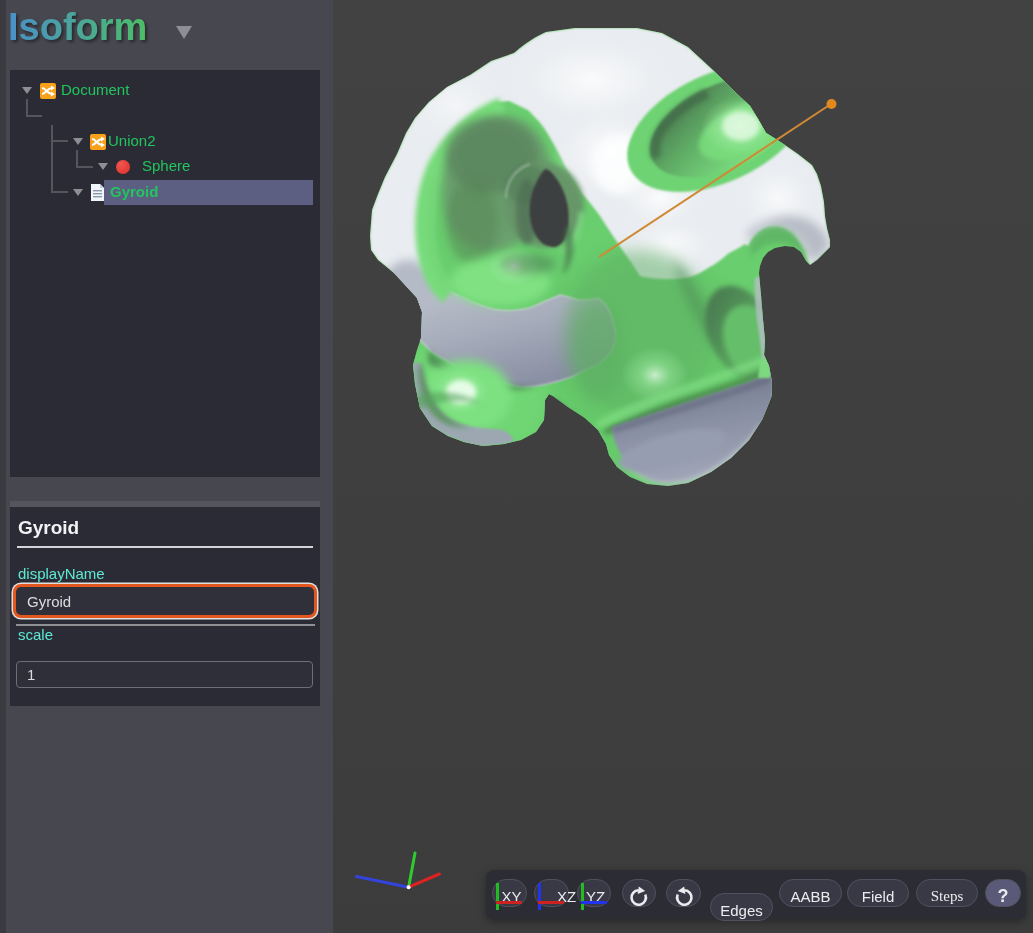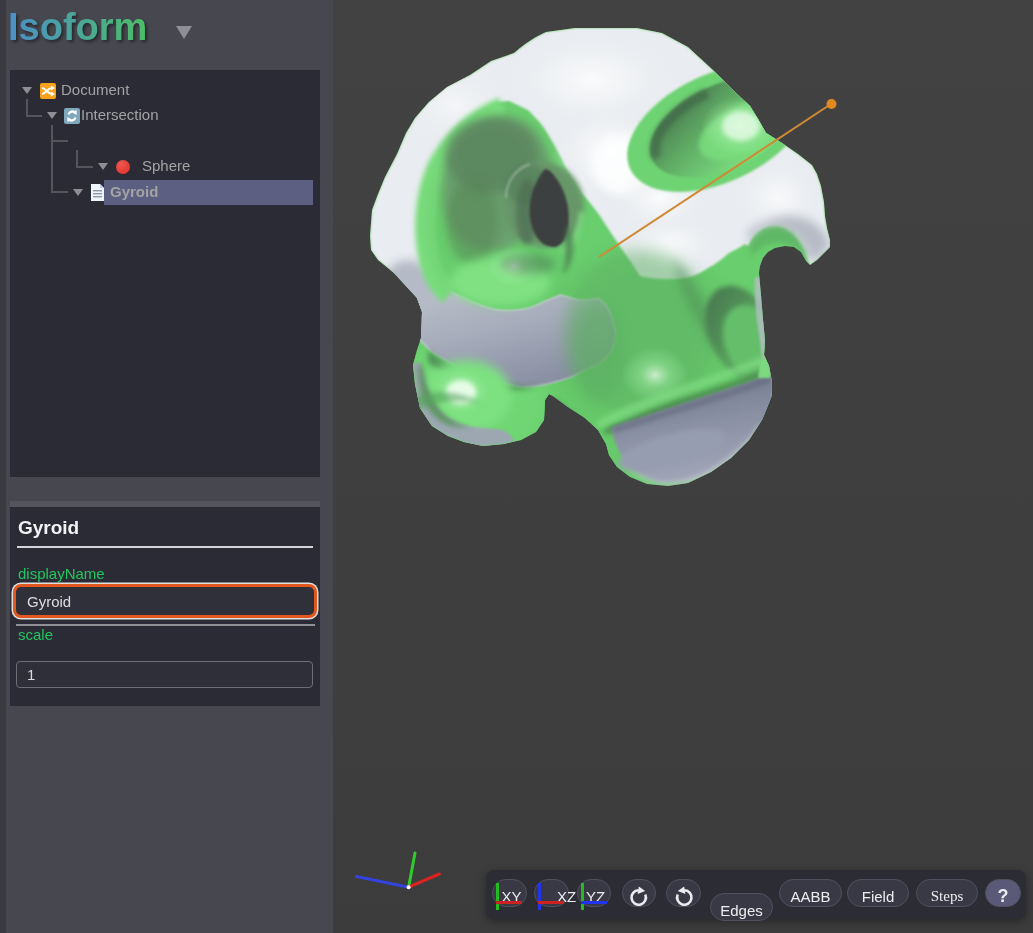--- a/index.html
+++ b/index.html
@@ -9,33 +9,33 @@
   #vpsvg { position:absolute; left:0; top:0; }
 
   
   #sidebar { position:absolute; left:0; top:0; width:333px; height:933px; background:#47474f; }
   #leftstrip { position:absolute; left:0; top:0; width:6px; height:933px; background:#3a3a40; }
   #logo { position:absolute; left:6px; top:0px; }
   #logotri { position:absolute; left:176px; top:26px; width:0; height:0;
     border-left:8px solid transparent; border-right:8px solid transparent; border-top:13px solid #8e8e96; }
 
   #treepanel { position:absolute; left:10px; top:70px; width:310px; height:407px; background:#2b2b36; }
-  .trow { position:absolute; height:26px; color:#a3a3a3; font-size:15px; }
+  .trow { position:absolute; height:26px; color:#22c55e; font-size:15px; }
   .tlabel { position:absolute; top:3px; white-space:nowrap; }
   .tri { position:absolute; width:0; height:0; border-left:5px solid transparent;
     border-right:5px solid transparent; border-top:7px solid #8e8e95; top:9px; }
   .cline { position:absolute; background:#55555e; }
   .hilite { position:absolute; background:#5c5e82; }
 
   
   #propstrip { position:absolute; left:10px; top:501px; width:310px; height:6px; background:#55555d; }
   #proppanel { position:absolute; left:10px; top:507px; width:310px; height:199px; background:#2b2b36; }
   #proptitle { position:absolute; left:18px; top:517px; font-size:19px; font-weight:bold; color:#f2f2f4; }
   #titleline { position:absolute; left:17px; top:546px; width:296px; height:2px; background:#d4d4da; }
-  .plabel { position:absolute; left:18px; font-size:15px; color:#22c55e; }
+  .plabel { position:absolute; left:18px; font-size:15px; color:#5eead4; }
   #input1 { position:absolute; left:13px; top:584px; width:304px; height:34px;
     background:#30303b; border:3px solid #e2571e; border-radius:8px;
     box-shadow:0 0 0 1.5px rgba(255,255,255,0.85); }
   #input1 span { position:absolute; left:11px; top:6px; font-size:15px; color:#dcdce0; }
   #sep2 { position:absolute; left:16px; top:624px; width:299px; height:2px; background:#8f8f96; }
   #input2 { position:absolute; left:16px; top:661px; width:297px; height:27px;
     background:#2f2f39; border:1px solid #6e6e78; border-radius:4px; }
   #input2 span { position:absolute; left:10px; top:4px; font-size:15px; color:#dcdce0; }
 
   
@@ -340,30 +340,29 @@
     <div class="trow" style="left:0; top:78px; width:333px;">
       <div class="tri" style="left:22px;"></div>
       <svg style="position:absolute; left:40px; top:4.5px;" width="16" height="16" viewBox="0 0 16 16">
         <rect width="16" height="16" rx="2" fill="#f9a11b"></rect>
         <path d="M2,5 C6,5 7,11 12,11 M2,11 C6,11 7,5 12,5" stroke="#fff" stroke-width="2" fill="none"></path>
         <path d="M11,2.5 L15,5 L11,7.5 Z" fill="#fff"></path>
           <path d="M11,8.5 L15,11 L11,13.5 Z" fill="#fff"></path>
       </svg>
       <span class="tlabel" style="left:61px;">Document</span>
     </div>
-    <div class="trow" style="left:0; top:103px; width:333px;">
-      <div class="tri" style="left:47px;"></div>
-      <svg style="position:absolute; left:64px; top:4.5px;" width="16" height="16" viewBox="0 0 16 16">
-        <rect width="16" height="16" rx="2" fill="#7fa8bc"></rect>
-        <path d="M4.5,6.5 A4,4 0 0 1 11.5,5" stroke="#fff" stroke-width="2.2" fill="none"></path>
-        <path d="M11.5,9.5 A4,4 0 0 1 4.5,11" stroke="#fff" stroke-width="2.2" fill="none"></path>
-        <path d="M12.6,2 L12.6,7 L8.5,4.5 Z" fill="#fff"></path>
-        <path d="M3.4,14 L3.4,9 L7.5,11.5 Z" fill="#fff"></path>
+    <div class="trow" style="left:0; top:129px; width:333px;">
+      <div class="tri" style="left:73px;"></div>
+      <svg style="position:absolute; left:90px; top:4.5px;" width="16" height="16" viewBox="0 0 16 16">
+        <rect width="16" height="16" rx="2" fill="#f9a11b"></rect>
+        <path d="M2,5 C6,5 7,11 12,11 M2,11 C6,11 7,5 12,5" stroke="#fff" stroke-width="2" fill="none"></path>
+        <path d="M11,2.5 L15,5 L11,7.5 Z" fill="#fff"></path>
+          <path d="M11,8.5 L15,11 L11,13.5 Z" fill="#fff"></path>
       </svg>
-      <span class="tlabel" style="left:81px;">Intersection</span>
+      <span class="tlabel" style="left:108px;">Union2</span>
     </div>
     <div class="trow" style="left:0; top:154px; width:333px;">
       <div class="tri" style="left:98px;"></div>
       <div style="position:absolute; left:116px; top:6px; width:14px; height:14px; border-radius:50%;
         background:radial-gradient(circle at 35% 30%, #f05550, #dd2f28);"></div>
       <span class="tlabel" style="left:142px;">Sphere</span>
     </div>
     <div class="trow" style="left:0; top:180px; width:333px;">
       <div class="tri" style="left:73px;"></div>
       <svg style="position:absolute; left:91px; top:4px;" width="13" height="17" viewBox="0 0 13 17">

